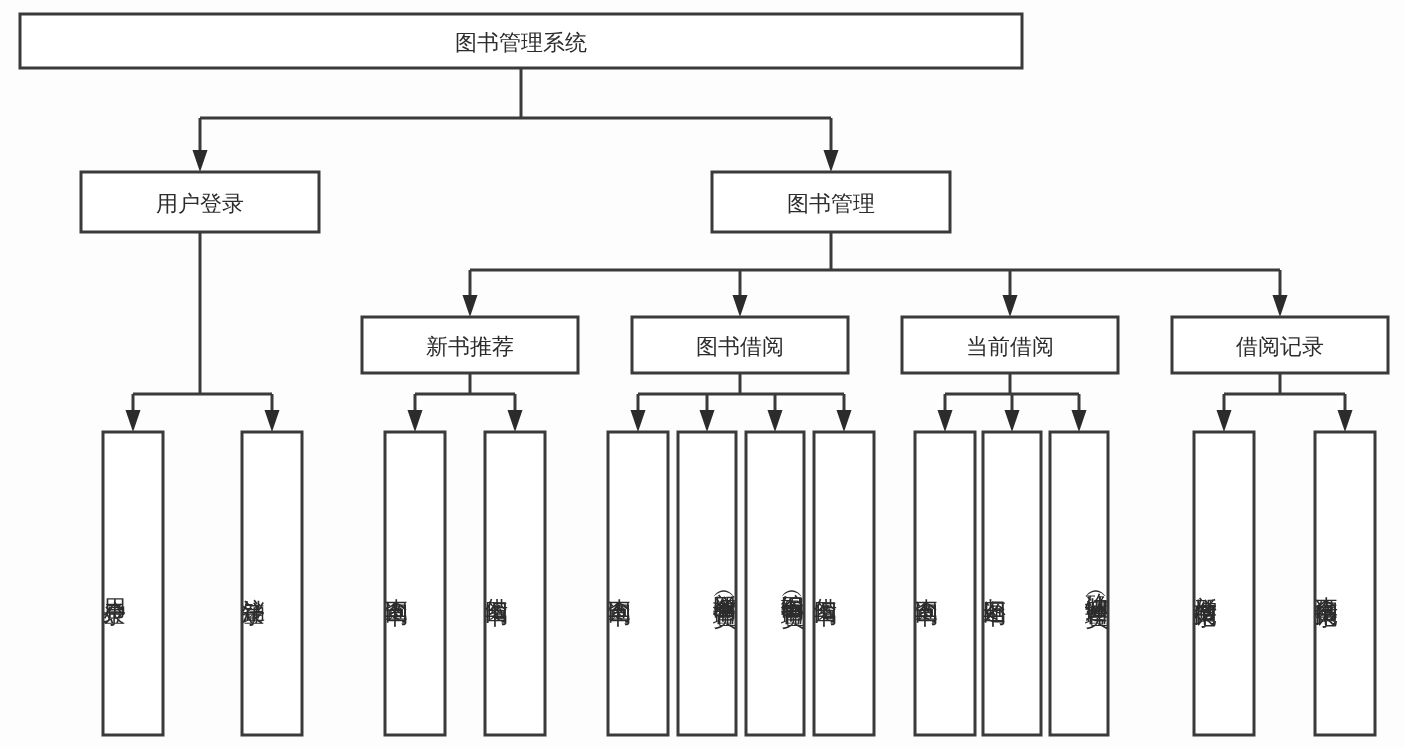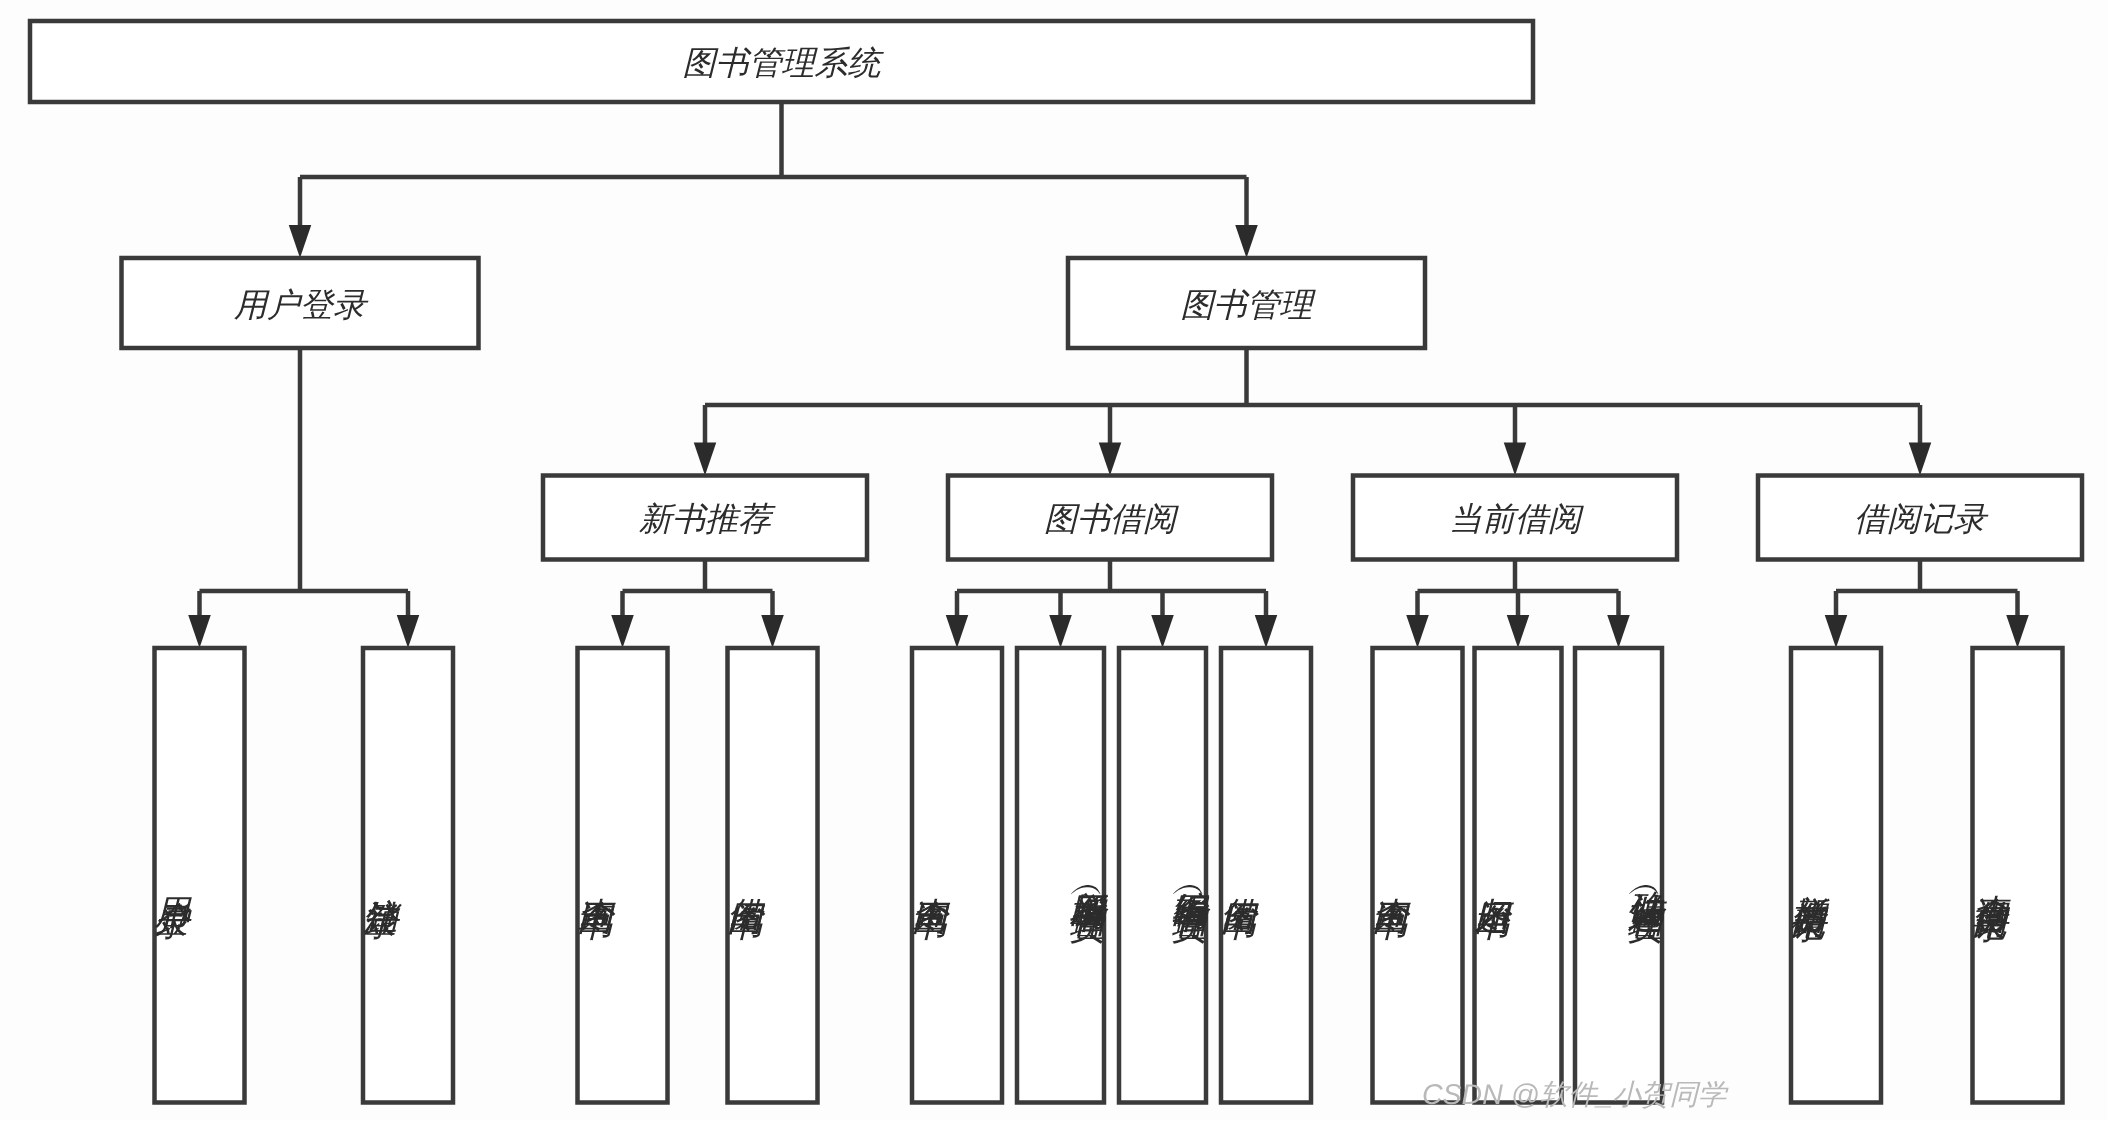--- a/index.html
+++ b/index.html
@@ -2,21 +2,21 @@
 <html><head>
 <meta charset="utf-8">
 <title>图书管理系统 功能结构图</title>
 <style>
   html,body{margin:0;padding:0;background:#ffffff;}
   body{
     width:1405px;height:747px;overflow:hidden;
     font-family:"Liberation Sans","DejaVu Sans",sans-serif;
     background:#fdfdfd;
   }
-  #diagram-root{position:relative;width:1157px;height:747px;font-style:italic;}
+  #diagram-root{position:relative;width:1157px;height:747px;}
   svg#chart-svg{position:absolute;left:0;top:0;width:1405px;height:747px;display:block;}
   .node-box{fill:#ffffff;stroke:#3a3a3a;stroke-width:3;}
   .connector{stroke:#3a3a3a;stroke-width:3;fill:none;stroke-linecap:butt;}
   .arrow-head{fill:#2b2b2b;stroke:none;}
   .node-label{
     font-family:"Liberation Sans","DejaVu Sans",sans-serif;
     fill:#2c2c2c;font-size:22px;text-anchor:middle;dominant-baseline:central;
   }
   .leaf-label-wrap{
     position:absolute;
@@ -218,14 +218,13 @@
       <div class="leaf-label-wrap top-aligned" style="left: 678px; top: 440px; width: 58px; height: 287px;">新增图书（管理员）</div>
       <div class="leaf-label-wrap top-aligned" style="left: 746px; top: 440px; width: 58px; height: 287px;">编辑图书（管理员）</div>
       <div class="leaf-label-wrap" style="left: 814px; top: 440px; width: 60px; height: 287px;">借阅图书</div>
       <div class="leaf-label-wrap" style="left: 915px; top: 440px; width: 60px; height: 287px;">查询图书</div>
       <div class="leaf-label-wrap" style="left: 983px; top: 440px; width: 58px; height: 287px;">归还图书</div>
       <div class="leaf-label-wrap top-aligned" style="left: 1050px; top: 440px; width: 58px; height: 287px;">确认归还（管理员）</div>
       <div class="leaf-label-wrap" style="left: 1194px; top: 440px; width: 60px; height: 287px;">新增借阅记录</div>
       <div class="leaf-label-wrap" style="left: 1315px; top: 440px; width: 60px; height: 287px;">查询借阅记录</div>
     </div>
 
-  <div class="watermark">CSDN @软件_小贺同学</div>
 </div>
 
 </body></html>

